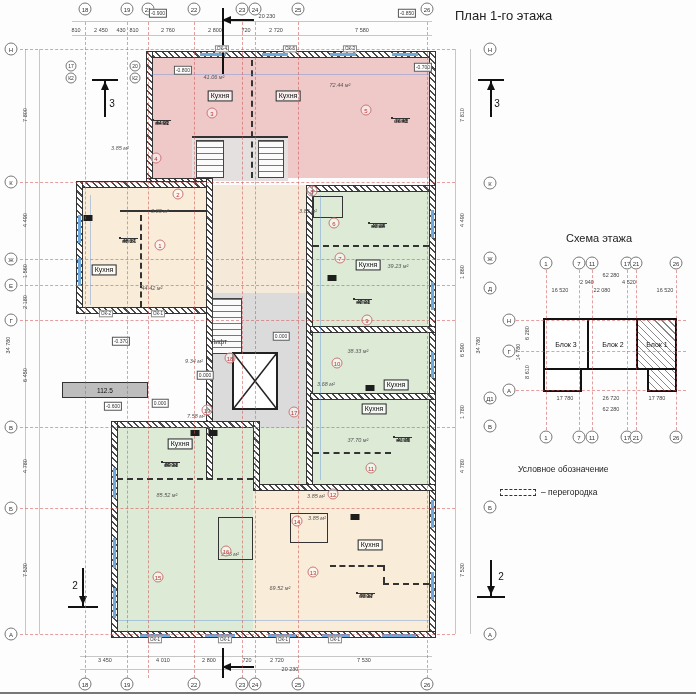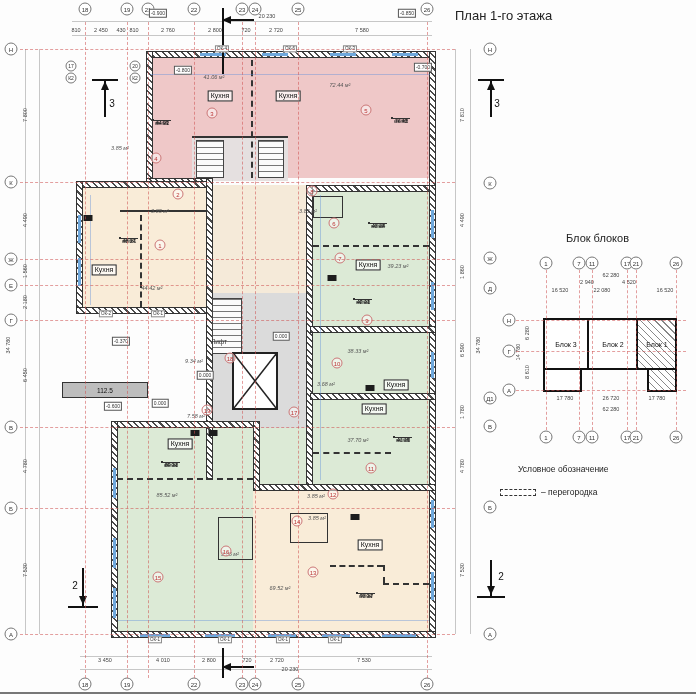--- a/index.html
+++ b/index.html
@@ -50,21 +50,21 @@
   .legend-i{font-size:8.5px;color:#222;white-space:nowrap;}
   .legend-sym{width:36px;height:7px;border:1.5px dashed #333;background:#fff;}
   .frame-bottom{background:#777;}
 </style>
 </head>
 <body>
 
 <div id="sheet">
 
   <div class="title" style="left:455px;top:8px;">План 1-го этажа</div>
-  <div class="subtitle" style="left:566px;top:232px;">Блок блоков</div>
+  <div class="subtitle" style="left:566px;top:232px;">Схема этажа</div>
 
   <div class="legend-t" style="left:518px;top:464px;">Условное обозначение</div>
   <div class="legend-sym" style="left:500px;top:489px;"></div>
   <div class="legend-i" style="left:541px;top:487px;">– перегородка</div>
 
   <div class="rail" style="left:72px;top:21px;width:360px;height:1px;"></div>
   <div class="rail" style="left:72px;top:35px;width:360px;height:1px;"></div>
   <div class="rail" style="left:80px;top:656px;width:352px;height:1px;"></div>
   <div class="rail" style="left:80px;top:669px;width:352px;height:1px;"></div>
   <div class="rail" style="left:25px;top:49px;width:1px;height:585px;"></div>

